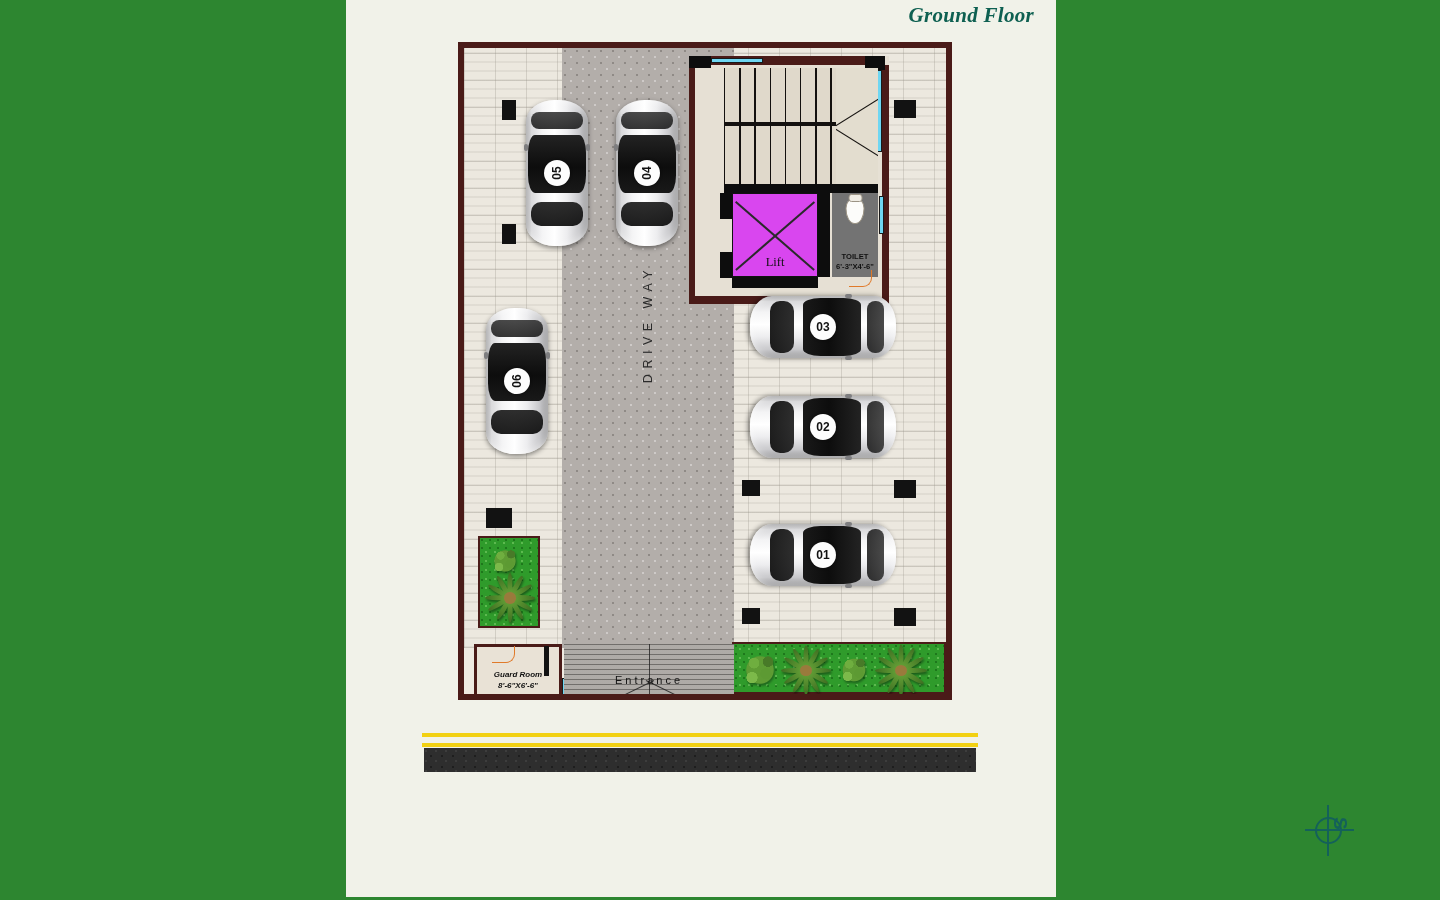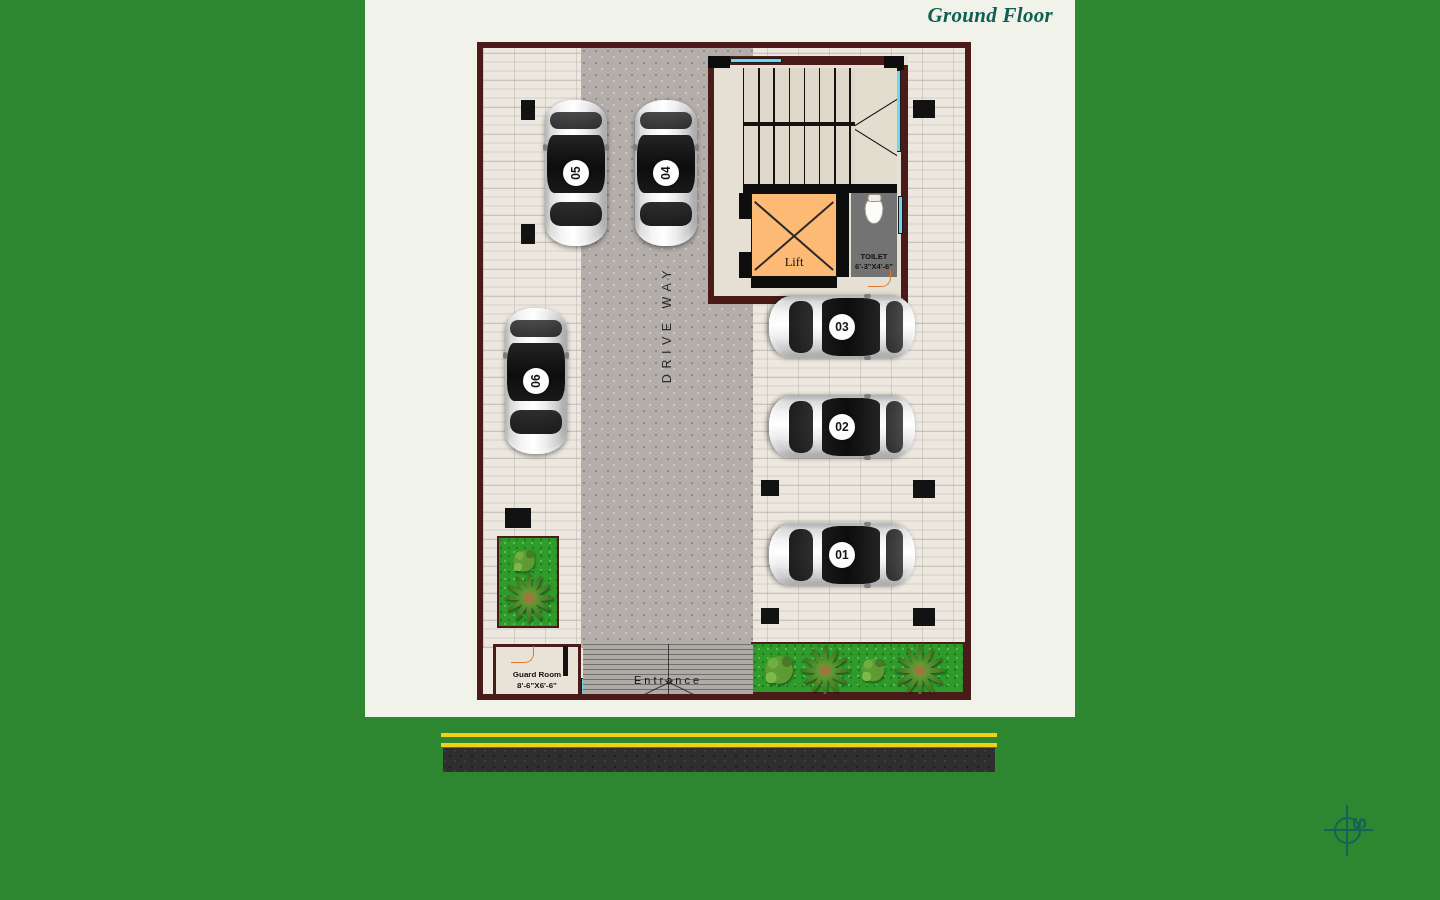--- a/index.html
+++ b/index.html
@@ -4,21 +4,21 @@
 <style>
   html,body{margin:0;padding:0;}
   body{
     width:1440px;height:900px;overflow:hidden;
     background:#2d8630;
     font-family:"Liberation Sans", sans-serif;
     position:relative;
   }
   
   #sheet{
-    position:absolute;left:365px;top:0;width:710px;height:717px;
+    position:absolute;left:346px;top:0;width:710px;height:897px;
     background:#f1f2e9;
   }
   #title{
     position:absolute;right:22px;top:3px;
     font-family:"Liberation Serif", serif;
     font-style:italic;font-weight:bold;font-size:21px;
     color:#0e6051;letter-spacing:.3px;white-space:nowrap;
   }
 
   
@@ -116,21 +116,21 @@
   }
   #stairmid{position:absolute;background:#14110f;}
   #stairland{position:absolute;background:#e3ddcf;overflow:hidden;}
   #stairland:before,#stairland:after{
     content:"";position:absolute;left:-8%;width:130%;height:1.4px;background:#14110f;
   }
   #stairland:before{top:50%;transform-origin:left center;transform:rotate(-32deg);}
   #stairland:after{top:50%;transform-origin:left center;transform:rotate(32deg);}
 
   #lift{
-    position:absolute;background:#fdba74;border:1px solid #111;box-sizing:border-box;
+    position:absolute;background:#d946ef;border:1px solid #111;box-sizing:border-box;
   }
   #lift .x1,#lift .x2{
     position:absolute;left:-12%;top:50%;width:124%;height:1.6px;background:#2a2a2a;
   }
   #lift .x1{transform:rotate(41deg);}
   #lift .x2{transform:rotate(-41deg);}
   #liftlabel{
     position:absolute;left:0;right:0;bottom:6px;text-align:center;
     font-family:"Liberation Serif", serif;font-size:12.5px;color:#111;
   }
@@ -408,21 +408,21 @@
           <i style="transform:rotate(180deg)"></i>
             <i style="transform:rotate(210deg)"></i>
             <i style="transform:rotate(240deg)"></i>
           <i style="transform:rotate(270deg)"></i>
             <i style="transform:rotate(300deg)"></i>
             <i style="transform:rotate(330deg)"></i>
           <b></b>
         </div>
       </div>
 
-      <div id="guard" style="left:10px;top:596px;width:88px;height:66px;">
+      <div id="guard" style="left:10px;top:596px;width:88px;height:66px;font-style:italic;">
         <div id="guardlabel">
           <span>Guard Room</span><br>
           <span>8'-6"X6'-6"</span>
         </div>
       </div>
       <div class="pipe" style="left:28px;top:598px;width:22px;height:16px;"></div>
       <div class="blk" style="left:80px;top:598px;width:5px;height:30px;"></div>
       <div class="win" style="left:98px;top:630px;width:5px;height:34px;"></div>
 
       <div id="gate" style="left:100px;top:596px;width:170px;height:66px;">

